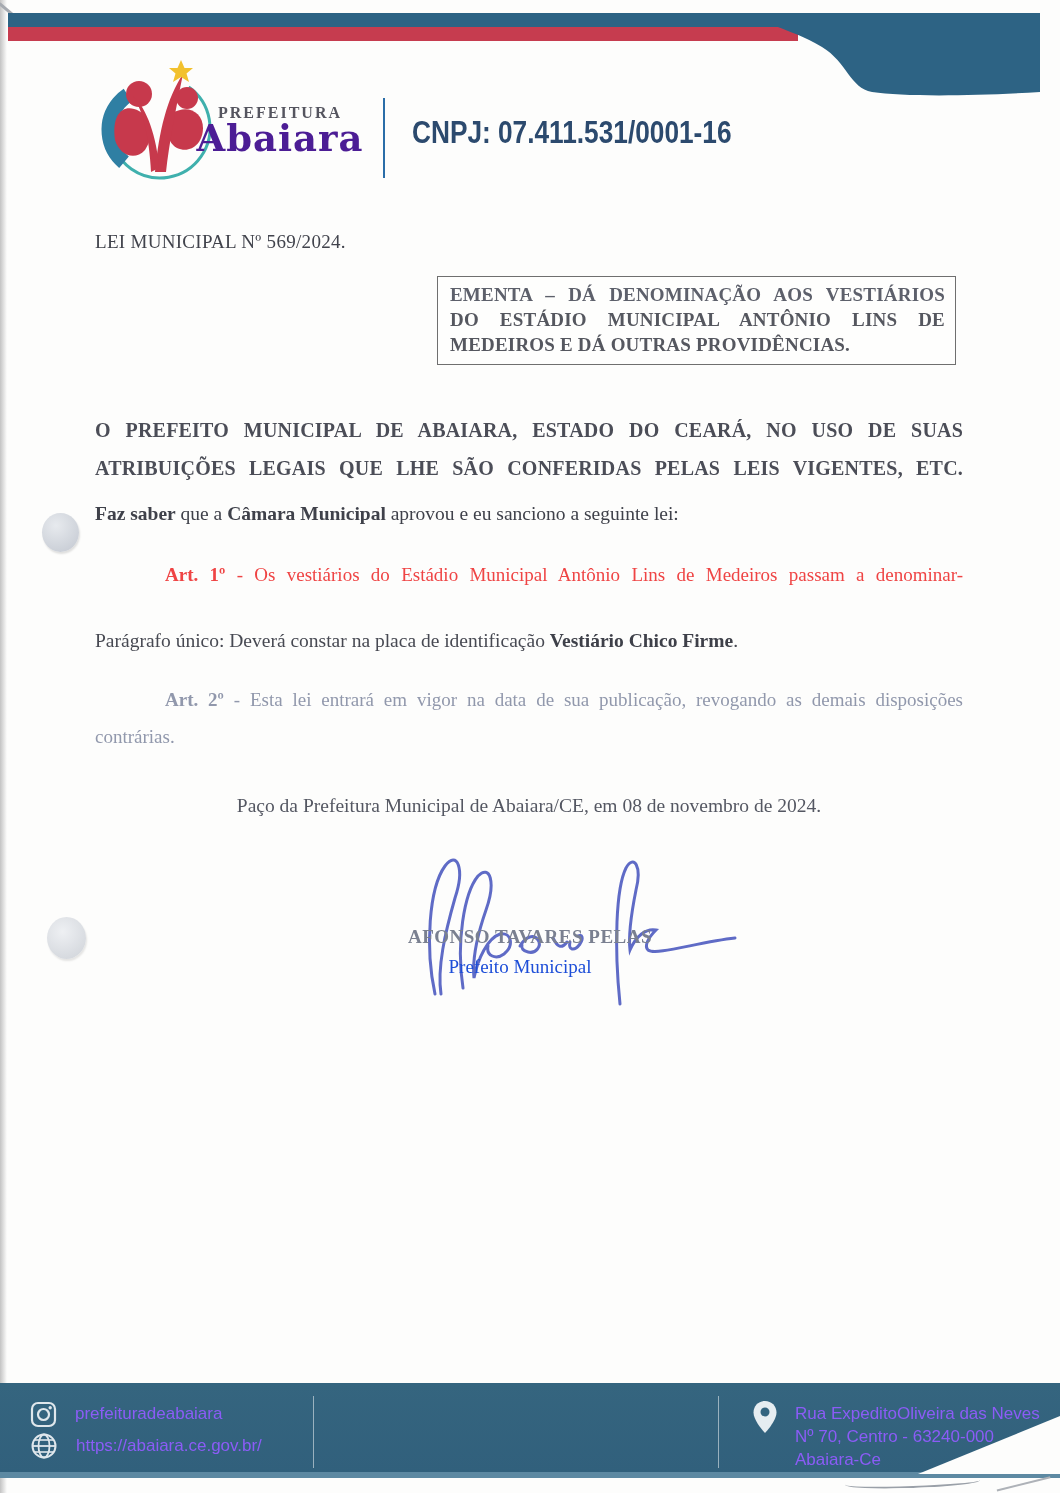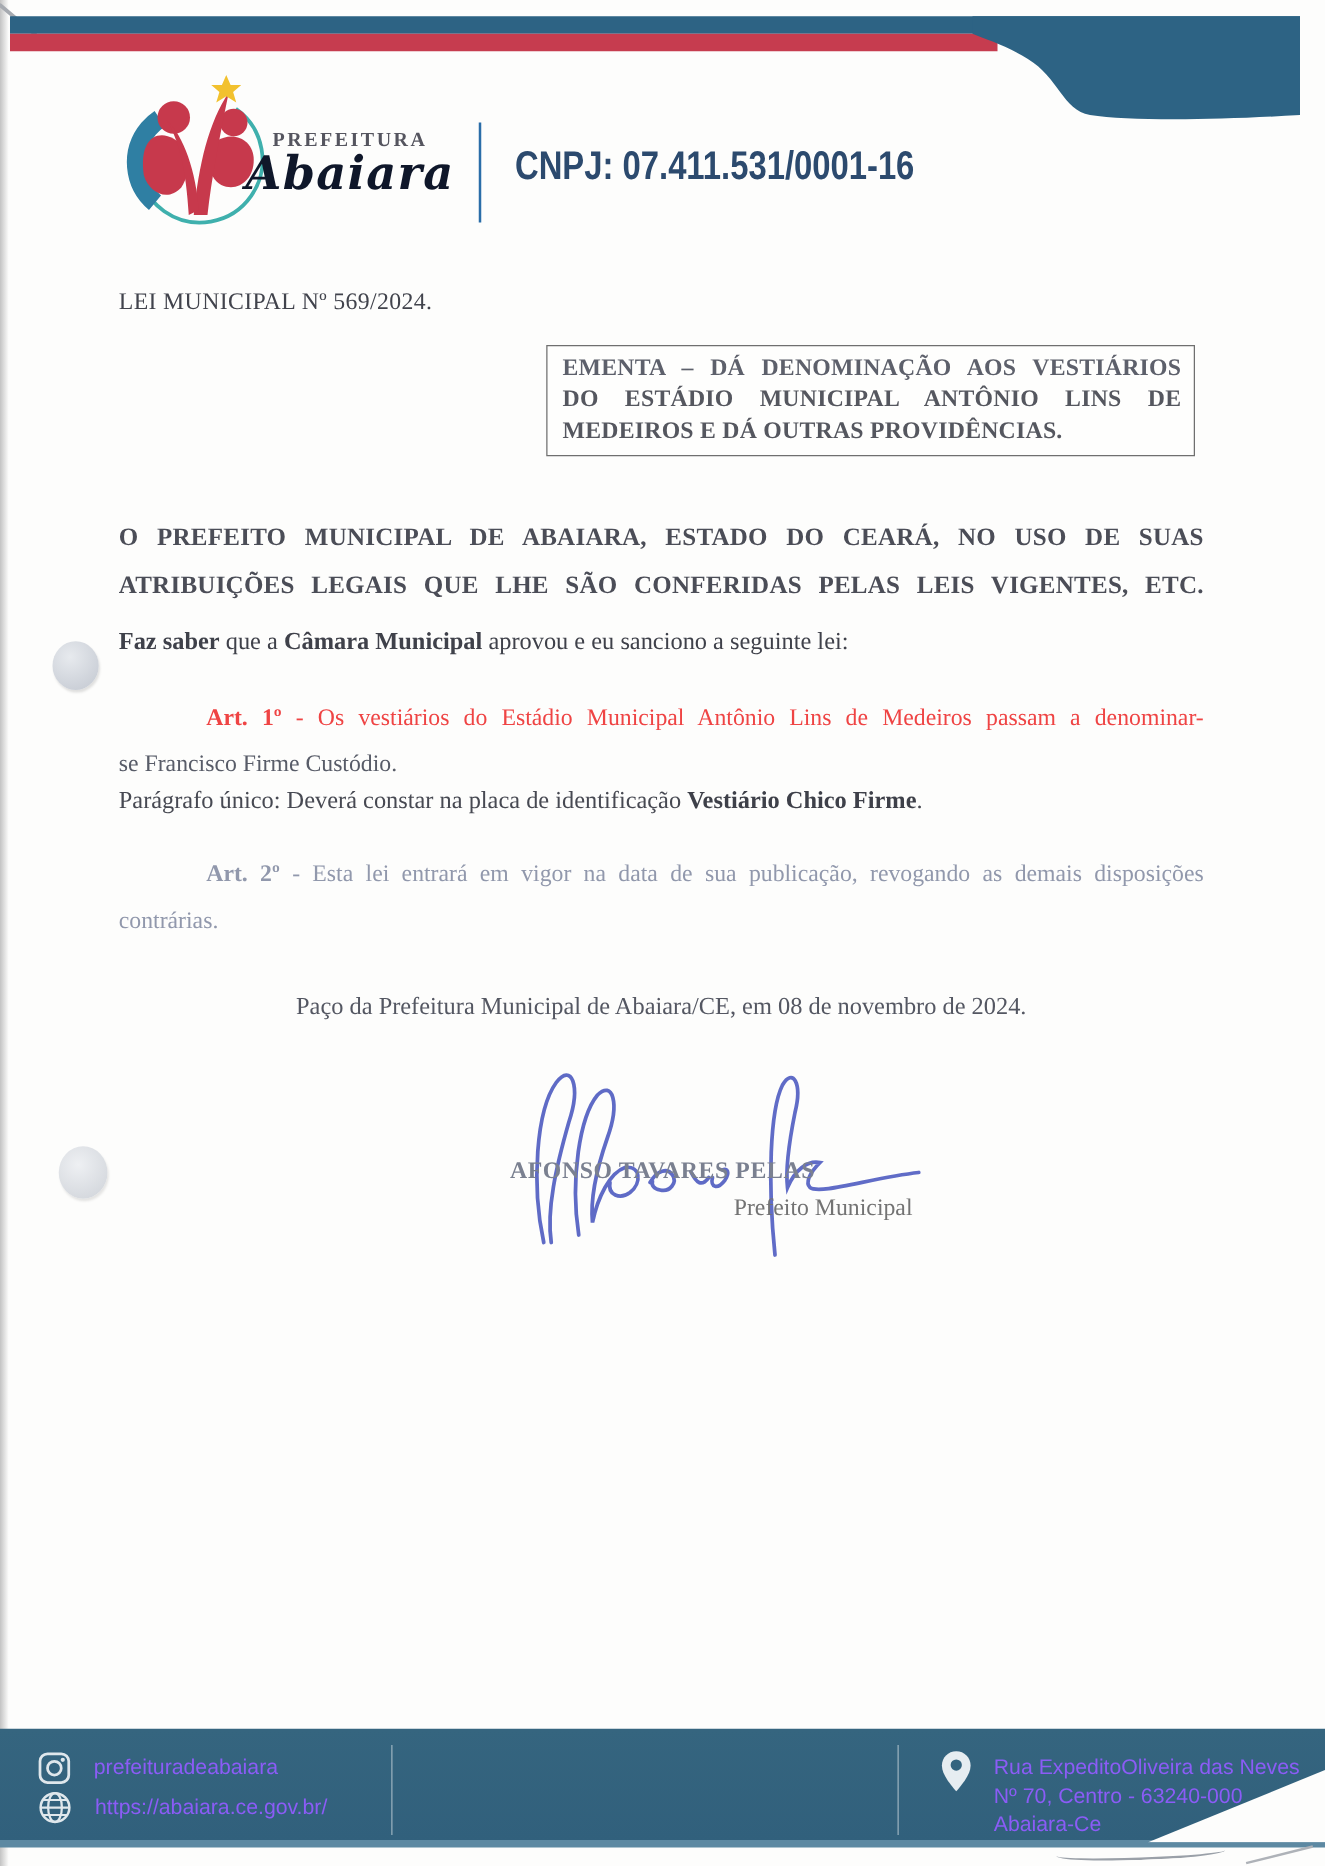--- a/index.html
+++ b/index.html
@@ -16,22 +16,22 @@
   .hole1{left:42px;top:513px;width:37px;height:39px;
       background:radial-gradient(circle at 38% 32%,#e7eaee,#c2c7d0);box-shadow:1px 2px 2px rgba(0,0,0,.12);}
   .hole2{left:47px;top:917px;width:39px;height:42px;
       background:radial-gradient(circle at 40% 35%,#eef0f3,#ced2d8);box-shadow:1px 2px 2px rgba(0,0,0,.10);}
 
   
   .header-svg{left:0;top:0;}
   .brand{left:190px;top:104px;width:180px;text-align:center;}
   .brand-top{font-family:Liberation Serif, serif;font-weight:bold;font-size:16px;
       letter-spacing:2px;color:#55555f;}
-  .brand-city{font-family:"DejaVu Serif",serif;font-style:italic;font-weight:bold;
-      font-size:37px;line-height:36px;color:#0f172a;letter-spacing:1px;margin-top:-2px;}
+  .brand-city{font-family:"DejaVu Serif",serif;font-weight:bold;
+      font-size:37px;line-height:36px;color:#4c1d95;letter-spacing:1px;margin-top:-2px;}
   .vdivider{left:383px;top:98px;width:2px;height:80px;background:#2a6da8;}
   .cnpj{left:412px;top:114px;font-family:"Liberation Sans",sans-serif;font-weight:bold;
       font-size:32px;color:#2c4a6e;transform:scaleX(.82);transform-origin:left top;
       letter-spacing:0px;white-space:nowrap;}
 
   
   .law-number{left:95px;top:231px;font-size:19px;color:#41434c;letter-spacing:.3px;}
   .ementa-box{left:437px;top:276px;width:495px;border:1px solid #6f6f6f;
       padding:5px 10px 7px 12px;background:rgba(255,255,255,.4);}
   .ementa-line{font-weight:bold;font-size:19px;line-height:25px;color:#55575f;
@@ -52,21 +52,21 @@
   .paragrafo{left:95px;top:630px;font-size:19.5px;color:#474952;}
   .paragrafo .b{color:#3e4049;}
   .art2{left:95px;top:681px;width:868px;font-size:19px;line-height:37px;color:#9198ac;}
   .art2 .line1{padding-left:70px;text-align:justify;text-align-last:justify;}
 
   .closing{left:95px;top:795px;width:868px;text-align:center;font-size:19.5px;color:#545762;}
 
   .sign-svg{left:405px;top:836px;}
   .sign-name{left:330px;top:926px;width:400px;text-align:center;font-weight:bold;
       font-size:19px;letter-spacing:.5px;color:#7a8090;}
-  .sign-role{left:330px;top:956px;width:400px;text-align:right;font-size:19px;color:#737373;}
+  .sign-role{left:320px;top:956px;width:400px;text-align:center;font-size:19px;color:#1d4ed8;}
 
   
   .footer-band{left:0;top:1383px;width:1060px;height:89px;
       background:linear-gradient(#35657f,#31607c);border-bottom:6px solid #5d89a2;}
   .f-text{font-family:"Liberation Sans",sans-serif;font-size:17px;color:#8b5cf6;}
   .f-left{left:30px;top:1398px;}
   .f-row{display:flex;align-items:center;gap:18px;height:32px;}
   .f-div{width:1px;background:rgba(255,255,255,.5);}
   .f-div1{left:313px;top:1396px;height:72px;}
   .f-div2{left:718px;top:1396px;height:72px;}
@@ -125,21 +125,20 @@
 
   <div class="abs preamble">
     <div class="pre-line">O PREFEITO MUNICIPAL DE ABAIARA, ESTADO DO CEARÁ, NO USO DE SUAS</div>
     <div class="pre-line">ATRIBUIÇÕES LEGAIS QUE LHE SÃO CONFERIDAS PELAS LEIS VIGENTES, ETC.</div>
   </div>
 
   <div class="abs faz"><span class="b">Faz saber</span><span> que a </span><span class="b">Câmara Municipal</span><span> aprovou e eu sanciono a seguinte lei:</span></div>
 
   <div class="abs art1">
     <div class="line1"><span class="b">Art. 1º</span><span> - Os vestiários do Estádio Municipal Antônio Lins de Medeiros passam a denominar-</span></div>
-    <div class="line2">se Francisco Firme Custódio.</div>
   </div>
 
   <div class="abs paragrafo"><span>Parágrafo único: Deverá constar na placa de identificação </span><span class="b">Vestiário Chico Firme</span><span>.</span></div>
 
   <div class="abs art2">
     <div class="line1"><span class="b">Art. 2º</span><span> - Esta lei entrará em vigor na data de sua publicação, revogando as demais disposições</span></div>
     <div class="line2">contrárias.</div>
   </div>
 
   <div class="abs closing">Paço da Prefeitura Municipal de Abaiara/CE, em 08 de novembro de 2024.</div>

